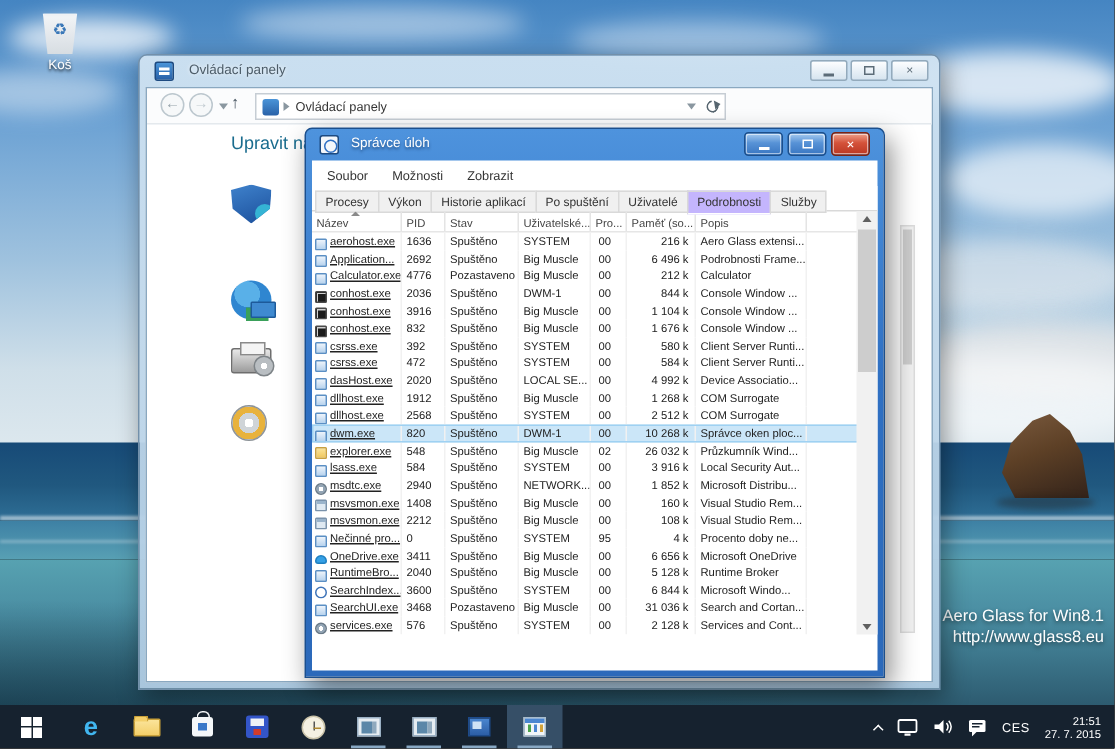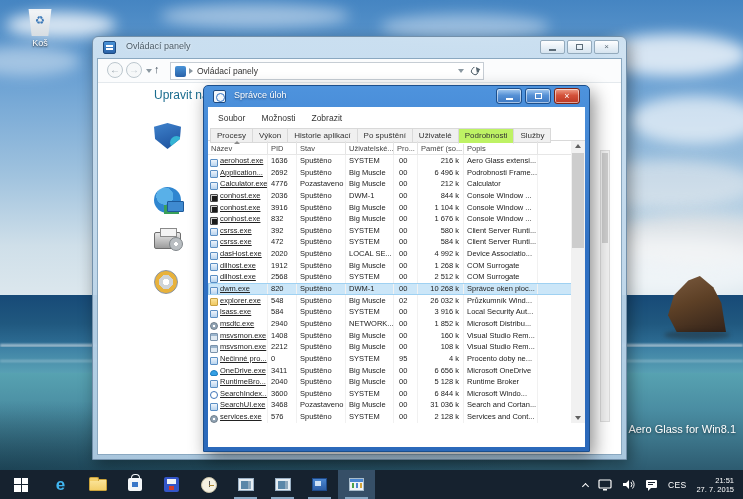--- a/index.html
+++ b/index.html
@@ -42,21 +42,21 @@
   
   .recycle{position:absolute;left:14px;top:6px;width:52px;text-align:center;z-index:1;}
   .bin{width:26px;height:30px;margin:0 auto;position:relative;
     background:linear-gradient(180deg,#f6f8fa,#d7dde2);
     clip-path:polygon(6% 10%,94% 10%,82% 100%,18% 100%);border-radius:2px;}
   .bin::before{content:"";position:absolute;left:2px;right:2px;top:0;height:5px;background:#eef1f4;border-radius:2px;}
   .bin-sym{position:absolute;left:0;right:0;top:9px;font-size:11px;color:#3a78b8;line-height:1;}
   .recycle-label{margin-top:2px;color:#fff;font-size:9px;text-shadow:0 1px 2px rgba(0,0,0,.85);}
 
   
-  .watermark{position:absolute;right:7px;top:422px;text-align:right;color:#fff;font-size:11px;line-height:14px;
+  .watermark{position:absolute;right:7px;top:404px;text-align:right;color:#fff;font-size:11px;line-height:14px;
     text-shadow:0 1px 3px rgba(0,0,0,.5);z-index:1;}
 
   
   .cp{position:absolute;left:92px;top:36px;width:535px;height:424px;z-index:10;
     background:linear-gradient(180deg,rgba(208,227,242,.95),rgba(176,204,227,.95));
     border:1px solid #7390aa;border-radius:6px 6px 0 0;box-shadow:3px 5px 16px rgba(0,0,0,.4);}
   .cp-titlebar{position:relative;height:21px;}
   .cp-appicon{position:absolute;left:10px;top:4px;width:13px;height:13px;border-radius:2px;
     background:linear-gradient(180deg,#4a94d8,#2a62a8);border:1px solid #1d4a80;}
   .cp-appicon::before{content:"";position:absolute;left:2px;top:3px;width:7px;height:1.5px;background:#fff;box-shadow:0 3px 0 #fff;}
@@ -122,21 +122,21 @@
     background:linear-gradient(180deg,#a7cbf0 0%,#5792d6 45%,#3a77c2 100%);
     box-shadow:inset 0 0 0 1px rgba(255,255,255,.55);
     display:flex;align-items:center;justify-content:center;color:#fff;font-size:9px;line-height:1;}
   .tmb-close{background:linear-gradient(180deg,#f0a28c 0%,#d4523a 45%,#bb3723 100%);border-color:#7e2413;}
   .tm-client{position:absolute;left:4px;top:21px;right:4px;bottom:4px;background:#fff;}
   .tm-menubar{position:absolute;left:0;top:0;right:0;height:17px;padding-left:2px;}
   .tm-menu{display:inline-block;padding:3px 8px 0;font-size:8.5px;color:#333;}
   .tm-tabs{position:absolute;left:0;top:17px;right:0;height:17px;border-bottom:1px solid #d9d9d9;padding-left:3px;background:#fff;}
   .tab{display:inline-block;margin-top:2px;margin-left:-1px;height:15px;line-height:14px;padding:0 6px;
     font-size:8px;color:#333;background:#f0f0f0;border:1px solid #d9d9d9;position:relative;}
-  .tab.active{background:#bef264;height:16px;margin-top:0;border-bottom:1px solid #fff;z-index:2;}
+  .tab.active{background:#c4b5fd;height:16px;margin-top:0;border-bottom:1px solid #fff;z-index:2;}
   .tm-header{position:absolute;left:0;top:34px;width:365px;height:14px;display:grid;
     grid-template-columns:60px 29px 49px 48px 24px 46px 74px 1fr;border-bottom:1px solid #e6e6e6;}
   .th{position:relative;border-right:1px solid #e4e4e4;padding-left:3px;line-height:15px;
     font-size:7.5px;color:#454545;white-space:nowrap;overflow:hidden;}
   .th-fill{border-right:none;}
   .sort-caret{position:absolute;left:26px;top:0;width:0;height:0;
     border-left:3px solid transparent;border-right:3px solid transparent;border-bottom:3px solid #8a8a8a;}
   .tm-rows{position:absolute;left:0;top:48px;width:365px;height:268px;overflow:hidden;}
   .tr{display:grid;grid-template-columns:60px 29px 49px 48px 24px 46px 74px 1fr;height:11.65px;}
   .tr.sel{background:#cbe6f8;outline:1px solid #9fd1f2;outline-offset:-1px;}
@@ -234,20 +234,21 @@
 
   <div class="recycle">
     <div class="bin">
       <span class="bin-sym">♻</span>
     </div>
     <div class="recycle-label">Koš</div>
   </div>
 
   <div class="watermark">
     <div>Aero Glass for Win8.1</div>
+    <div>http://www.glass8.eu</div>
   </div>
 
   <div class="cp">
     <div class="cp-titlebar">
       <span class="cp-appicon"></span>
       <span class="cp-title">Ovládací panely</span>
       <span class="cp-btns">
         <span class="cpb">
             <i class="glyph-min"></i>
           </span>

